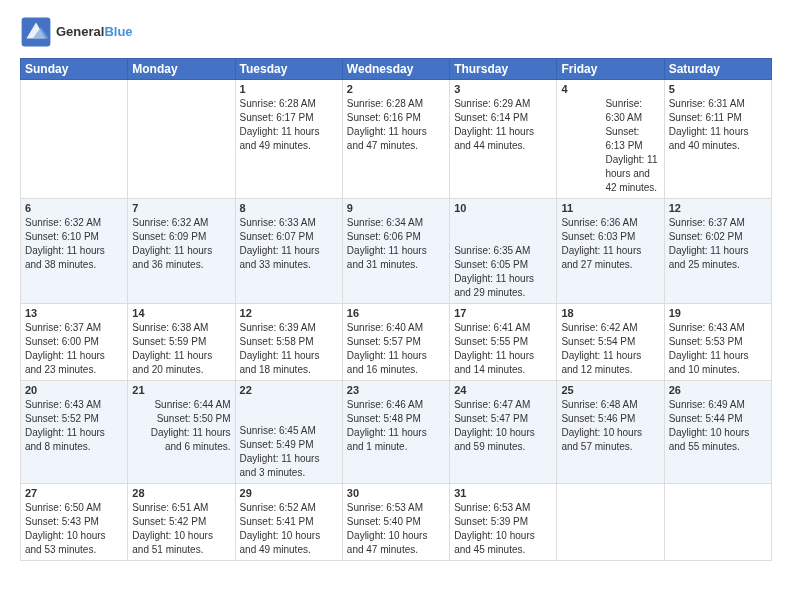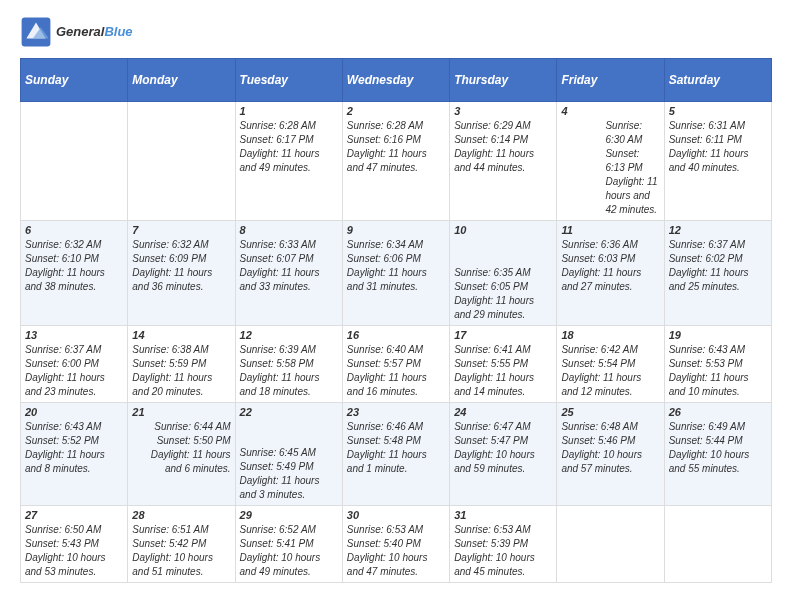--- a/index.html
+++ b/index.html
@@ -7,21 +7,20 @@
       font-family: Arial, sans-serif;
       background: #fff;
       width: 792px;
       height: 612px;
       overflow: hidden;
     }
     .page {
       width: 792px;
       height: 544px;
       padding: 16px 20px 10px 20px;
-      font-style: italic;
     }
     .header {
       display: flex;
       justify-content: space-between;
       align-items: flex-start;
       margin-bottom: 10px;
     }
     .logo {
       display: flex;
       align-items: center;
@@ -56,21 +55,21 @@
     table {
       width: 100%;
       border-collapse: collapse;
       table-layout: fixed;
     }
     thead tr {
       background: #4472c4;
       color: #fff;
     }
     thead th {
-      padding: 14px 4px;
+      padding: 3px 4px;
       font-size: 12px;
       font-weight: bold;
       text-align: left;
       border: 1px solid #3a62b0;
     }
     tbody tr {
       border-bottom: 1px solid #ccc;
     }
     tbody td {
       padding: 3px 4px;

